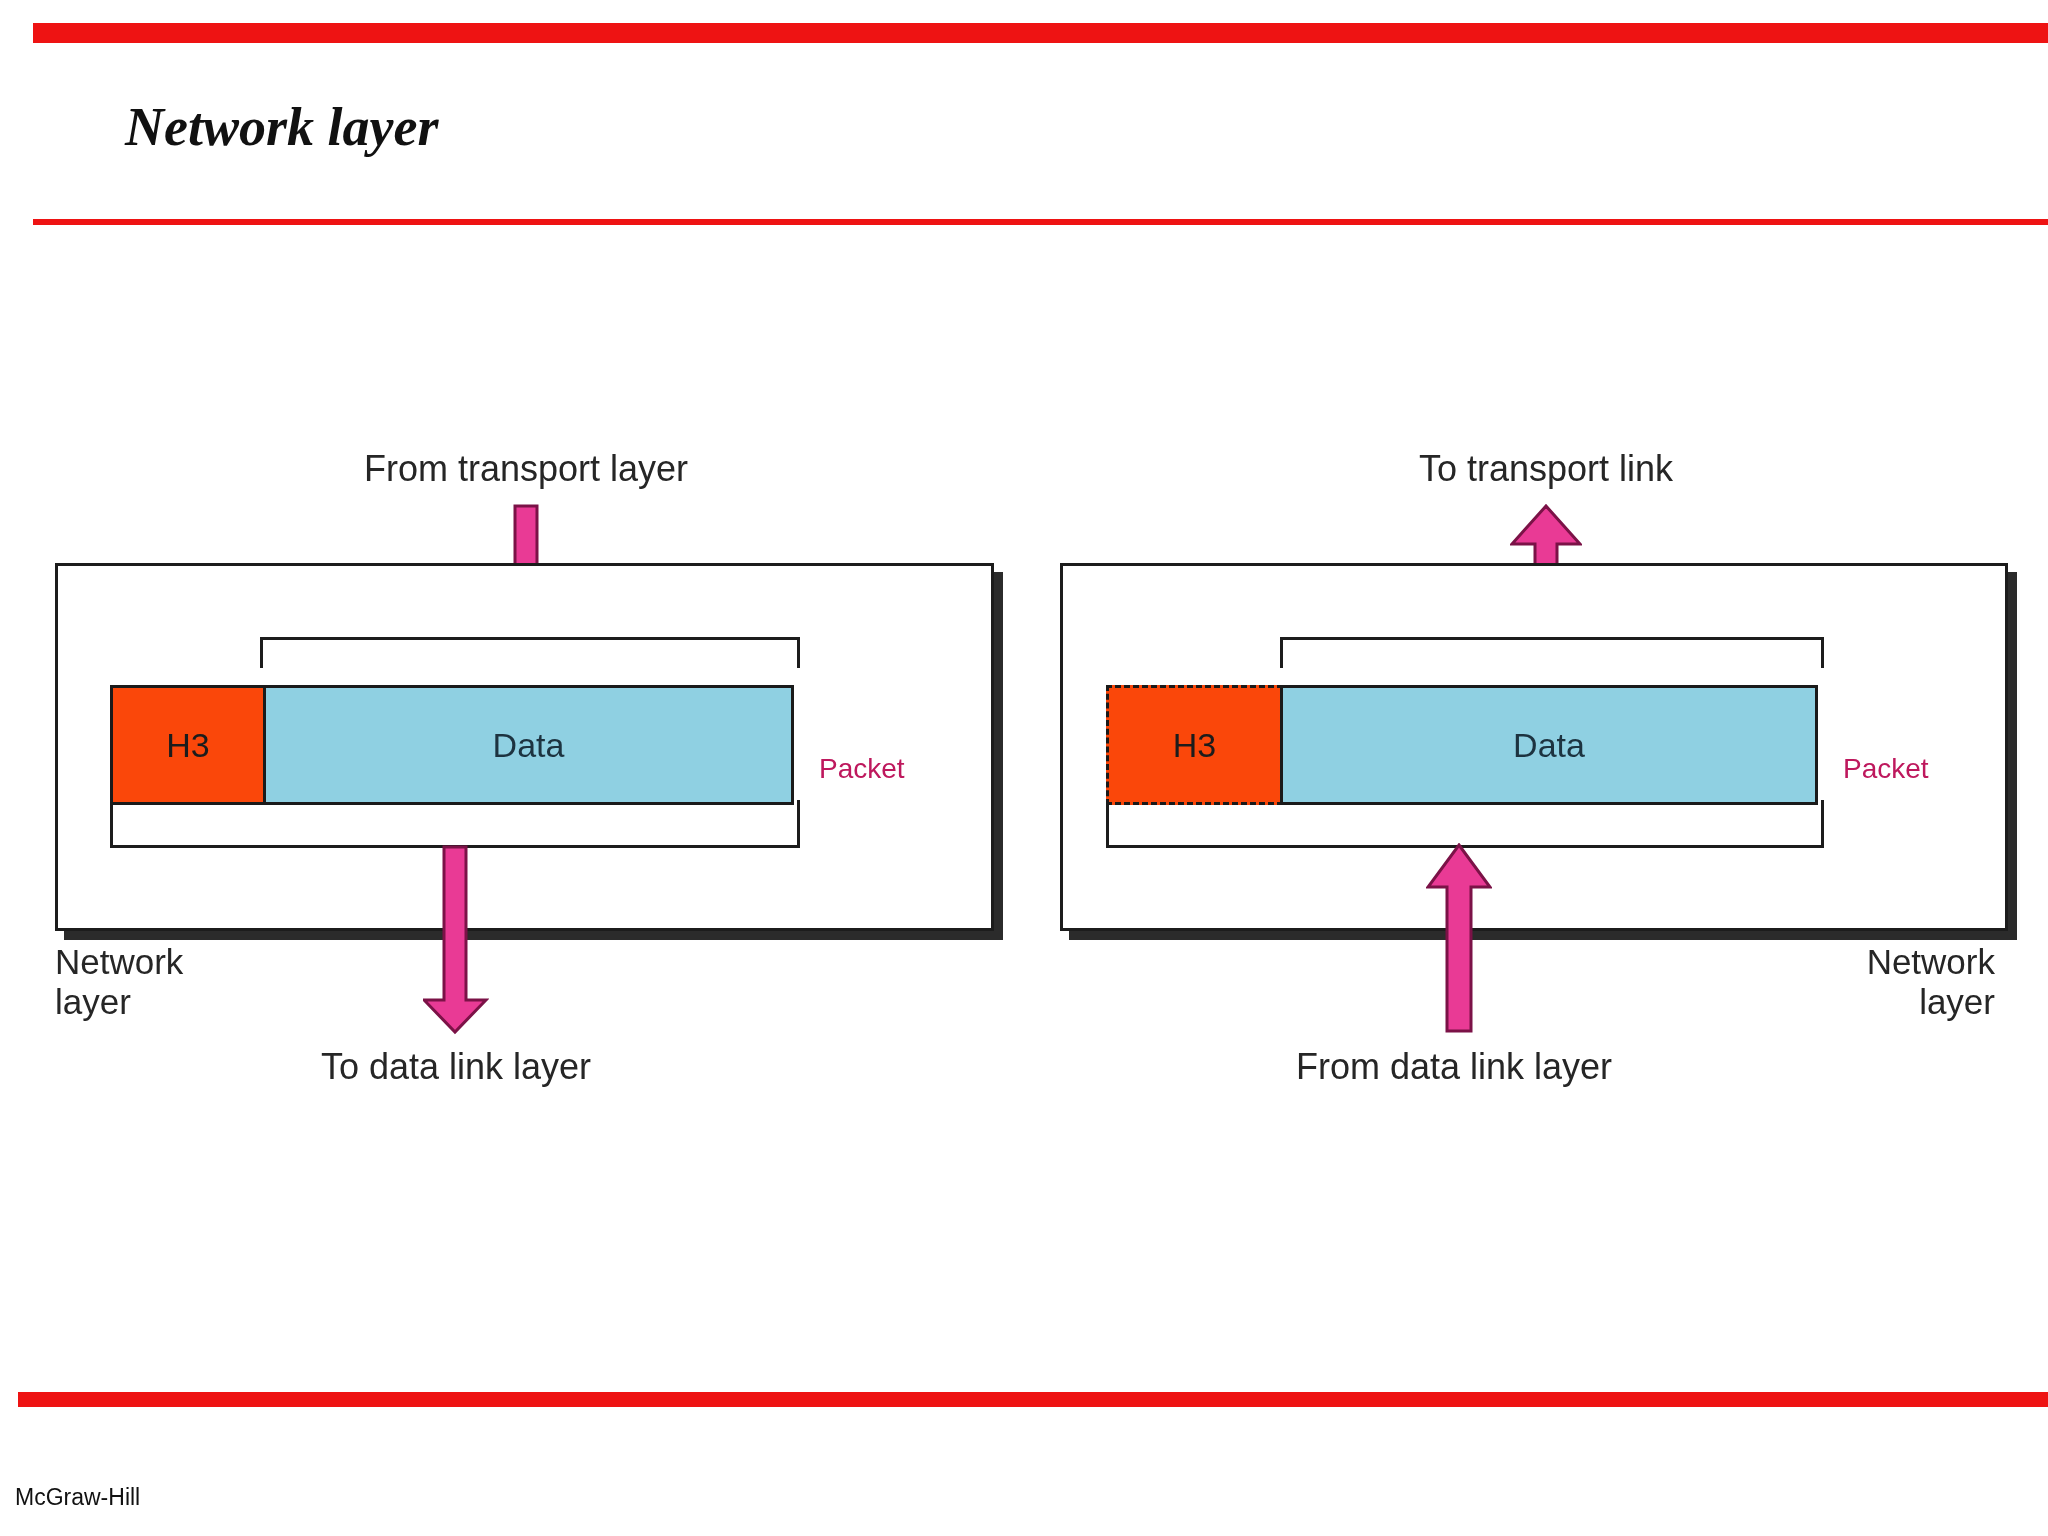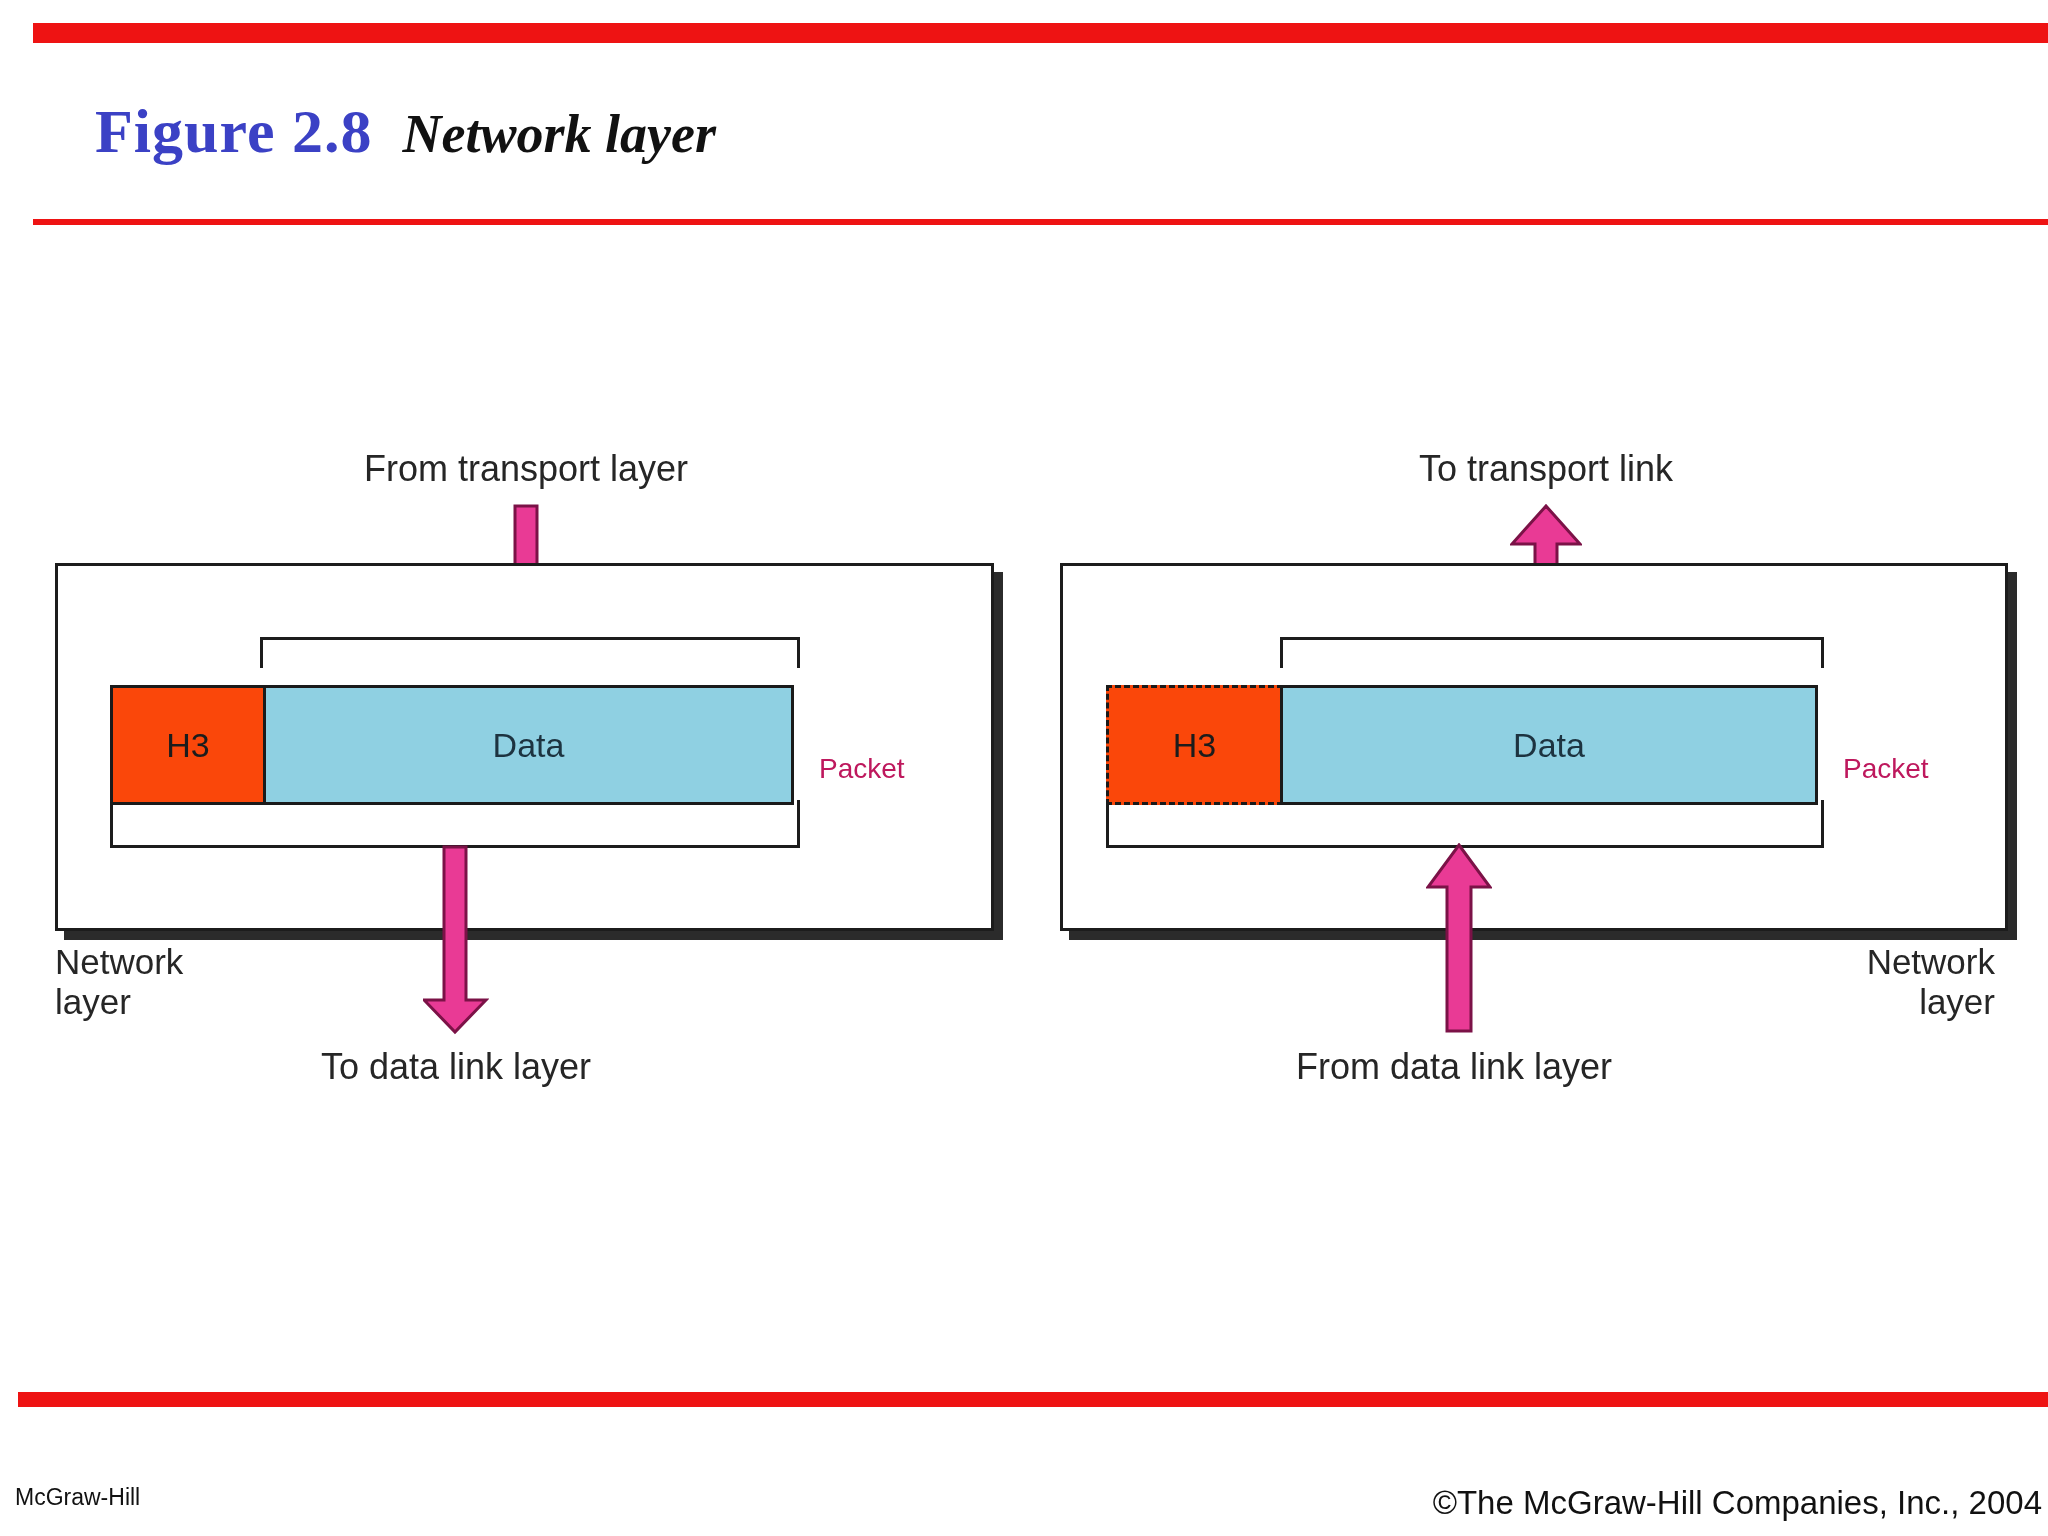--- a/index.html
+++ b/index.html
@@ -55,21 +55,20 @@
   .footer-left{left:15px;top:1484px;font-size:23px;color:#111111;}
   .footer-right{right:6px;top:1484px;font-size:33px;color:#111111;text-align:right;}
 </style>
 </head>
 <body>
 
 <div class="slide">
 
   <div class="abs bar-top"></div>
   <div class="abs title-row">
-    <span class="fig-label">Figure 2.8</span>
     <span class="fig-title">Network layer</span>
   </div>
   <div class="abs bar-thin"></div>
 
   <div class="abs io-label lbl-l-top">From transport layer</div>
 
   <svg class="abs arrow" style="left:491px;top:504px;" width="70" height="138" viewBox="0 0 70 138">
     <polygon points="24,2 46,2 46,104 68,104 35,135 2,104 24,104"></polygon>
   </svg>
 
@@ -110,15 +109,14 @@
 
   <svg class="abs arrow" style="left:1426px;top:843px;" width="66" height="190" viewBox="0 0 66 190">
     <polygon points="33,2 64,44 45,44 45,188 21,188 21,44 2,44"></polygon>
   </svg>
 
   <div class="abs layer-label layer-right">Network layer</div>
   <div class="abs io-label lbl-r-bot">From data link layer</div>
 
   <div class="abs bar-bottom"></div>
   <div class="abs footer-left">McGraw-Hill</div>
-  <div class="abs footer-right">©The McGraw-Hill Companies, Inc., 2004</div>
 
 </div>
 
 </body></html>

